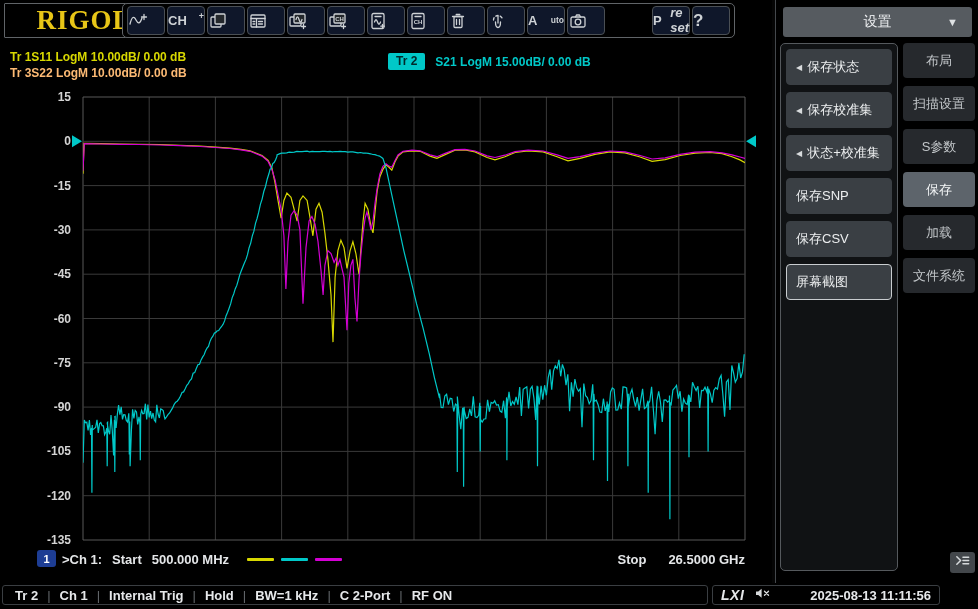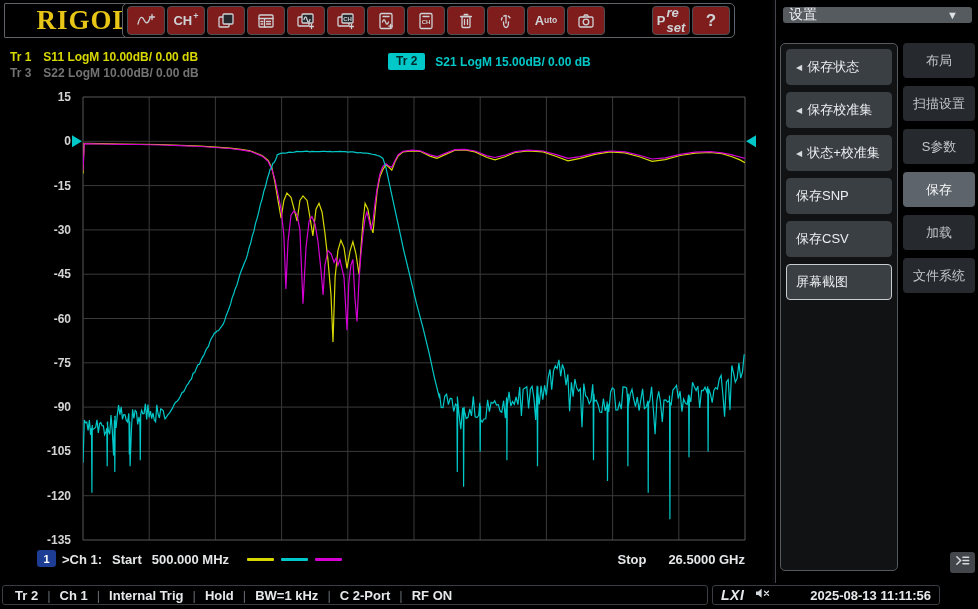--- a/index.html
+++ b/index.html
@@ -7,55 +7,55 @@
        font-family:"Liberation Sans",sans-serif;-webkit-font-smoothing:antialiased;}
 
   
   .toolbar{position:absolute;left:0;top:0;width:772px;height:42px;background:#000;}
   .logo-box{position:absolute;left:4px;top:3px;width:112px;height:33px;border:1px solid #606468;
             border-radius:1px;display:flex;align-items:center;justify-content:center;background:#000;padding-left:23px;}
   .logo-text{font-family:"Liberation Serif",serif;font-weight:bold;font-size:27px;color:#e8c617;
              letter-spacing:1px;transform:scaleY(1.05);}
   .btn-strip{position:absolute;left:122px;top:3px;height:33px;border:1px solid #606468;border-radius:5px;
              display:flex;align-items:center;padding:0 3px;background:#000;}
-  .tbtn{width:36px;height:27px;margin:8px 1px;background:#7f1d1d;border:1px solid #4a4f54;border-radius:4px;
-        color:#ced2d5;display:flex;align-items:center;justify-content:center;cursor:pointer;flex:0 0 auto;}
+  .tbtn{width:36px;height:27px;margin:8px 1px;background:#0f172a;border:1px solid #4a4f54;border-radius:4px;
+        color:#ced2d5;display:flex;align-items:center;justify-content:space-between;cursor:pointer;flex:0 0 auto;}
   .tbtn.gap{margin-left:46px;}
   .tbtn .ticon{display:flex;align-items:center;justify-content:center;}
   .tbtn svg{display:block;}
   .tlabel{font-size:13px;font-weight:bold;line-height:1;}
   .tsup{font-size:9px;font-weight:bold;vertical-align:super;line-height:1;margin-left:1px;position:relative;top:-4px;}
   .tsub{font-size:8.5px;font-weight:bold;line-height:1;}
   .tstack{display:flex;flex-direction:column;font-size:13px;font-weight:bold;line-height:1.1;margin-left:1px;font-style:normal;}
   .tlabel.big{font-size:17px;}
 
   
   .chart-region{position:absolute;left:0;top:42px;width:772px;height:541px;background:#000;}
-  .trace-row{position:absolute;display:flex;gap:12px;font-size:12px;font-weight:bold;}
+  .trace-row{position:absolute;display:flex;font-size:12px;font-weight:bold;}
   .tr-id{cursor:pointer;}
   .tr2-wrap{position:absolute;left:388px;top:11px;display:flex;gap:10px;align-items:center;
             font-size:12px;font-weight:bold;}
   .tr2-badge{padding:1px 8px 2px 8px;border-radius:2px;color:#00282a;cursor:pointer;}
   #chart-svg{position:absolute;left:0;top:0;}
   .chart-footer-left{position:absolute;left:62px;top:510px;display:flex;gap:10px;
                      color:#e4e6e8;font-size:13px;font-weight:bold;}
   .chan-badge{position:absolute;left:37px;top:508px;width:19px;height:17px;background:#1d3d94;
               border-radius:3px;color:#fff;font-size:11px;font-weight:bold;display:flex;
               align-items:center;justify-content:center;cursor:pointer;}
   .legend-dashes{display:flex;gap:7px;align-items:center;margin-left:8px;}
   .legend-dashes i{display:block;width:27px;height:3px;border-radius:1px;}
   .chart-footer-right{position:absolute;right:27px;top:510px;display:flex;gap:22px;color:#e4e6e8;
                       font-size:13px;font-weight:bold;}
 
   
   .sidebar{position:absolute;left:775px;top:0;width:203px;height:583px;background:#000;
            border-left:1px solid #44484c;}
-  .sidebar-header{position:absolute;left:7px;top:7px;width:189px;height:16px;background:#565b60;
+  .sidebar-header{position:absolute;left:7px;top:7px;width:189px;height:30px;background:#565b60;
                   border:none;border-radius:3px;color:#eceef0;font-size:14px;display:flex;
-                  align-items:center;justify-content:flex-start;cursor:pointer;
+                  align-items:center;justify-content:center;cursor:pointer;
                   font-family:"Liberation Sans",sans-serif;}
   .sidebar-header .dd-arrow{position:absolute;right:14px;font-size:11px;color:#dfe2e4;}
   .submenu-box{position:absolute;left:4px;top:43px;width:118px;height:528px;border:1px solid #55595d;
                border-radius:5px;background:#101214;box-sizing:border-box;padding-top:5px;}
   .smbtn{margin:0 5px 7px 5px;height:36px;background:#3a3f44;border:1px solid #3a3f44;border-radius:4px;
          color:#eceeef;font-size:13px;display:flex;align-items:center;padding-left:9px;cursor:pointer;
          box-sizing:border-box;}
   .smbtn .arr{font-size:8px;margin-right:5px;color:#d8dbdd;}
   .smbtn.focused{border:1px solid #c9cdd0;}
   .tabs-col{position:absolute;left:127px;top:43px;width:72px;}
@@ -243,21 +243,21 @@
         <path d="M83.0 128.8L84.3 101.7L100.8 102.0L119.9 102.3L139.0 102.5L159.9 103.0L179.8 103.7L200.1 104.5L215.4 105.5L229.9 106.5L240.9 107.9L250.0 109.3L262.0 114.1L268.1 119.4L271.9 127.4L275.0 137.7L278.0 152.5L281.1 167.2L283.9 193.8L285.9 247.0L288.0 199.7L291.0 173.1L294.1 168.7L297.1 173.1L299.9 187.9L303.0 261.7L306.0 205.6L309.1 179.0L311.9 174.6L315.0 182.0L318.0 199.7L321.1 229.2L323.1 252.9L324.9 223.3L327.9 208.6L331.0 211.5L334.1 220.4L336.1 216.0L337.9 223.3L339.9 217.4L341.9 226.3L344.0 235.2L347.0 288.3L348.8 241.1L350.9 223.3L352.9 217.4L354.9 255.8L357.0 279.5L359.0 238.1L361.0 211.5L363.1 190.9L365.1 176.1L366.9 170.2L368.9 177.6L371.0 187.9L373.0 179.0L375.0 161.3L377.1 146.6L379.9 131.8L382.9 124.4L386.0 121.7L389.0 124.1L391.8 125.3L394.9 118.8L398.0 112.9L403.1 109.3L412.0 108.2L420.1 108.8L430.0 112.9L436.9 114.7L445.1 111.4L455.0 107.6L464.9 107.3L475.1 109.0L487.1 113.8L495.0 115.5L504.9 113.2L515.1 109.6L528.1 108.2L543.1 109.0L557.1 112.9L568.0 116.4L580.0 114.7L595.0 111.1L610.1 109.0L625.1 109.9L640.1 113.5L652.1 117.0L665.1 115.8L680.1 112.3L695.1 110.2L710.1 109.6L722.1 110.8L732.0 112.9L739.9 115.0L745.0 116.4" stroke="#d400d4" fill="none" stroke-width="1.2" clip-path="url(#plotclip)"></path>
         <path d="M83.0 420.7L84.3 377.9L85.5 380.7L86.8 380.1L88.1 388.5L89.4 378.1L90.6 392.9L91.5 386.0L91.9 450.7L92.3 383.1L91.9 388.4L93.2 387.3L94.5 386.4L95.7 385.1L97.0 377.8L98.3 390.9L99.6 381.6L100.8 380.5L102.1 383.8L103.4 383.9L104.6 392.7L105.9 389.9L106.8 386.1L107.2 424.2L107.6 380.5L107.2 381.0L108.5 388.8L109.7 392.3L111.0 373.1L112.3 388.7L113.6 413.5L114.4 377.8L114.8 430.1L115.2 374.5L114.8 374.7L116.1 386.0L117.4 371.9L118.6 363.1L119.9 372.7L121.2 364.9L122.5 377.4L123.7 372.6L125.0 372.8L126.3 378.5L127.6 380.0L128.8 371.3L129.0 378.5L129.3 412.4L129.7 379.4L130.1 424.2L131.4 388.3L132.6 367.4L133.9 376.3L135.2 368.4L136.5 370.0L137.7 382.5L139.0 374.8L140.3 383.9L139.9 379.3L140.3 418.3L140.7 372.2L141.6 368.4L142.8 371.7L144.1 371.4L145.4 361.7L146.7 377.4L147.9 362.5L149.2 375.4L150.5 369.1L151.7 376.6L153.0 371.0L154.3 378.0L155.6 379.8L156.8 362.9L158.1 372.0L159.4 376.0L160.7 366.9L161.9 367.6L163.2 368.6L164.5 375.1L165.0 376.9L166.5 374.9L168.0 372.7L169.6 371.0L171.1 368.4L172.6 365.9L174.2 362.3L175.7 360.2L177.2 359.2L178.8 357.1L180.4 354.2L182.0 350.5L183.6 349.9L185.2 346.8L186.8 343.3L188.3 341.6L189.9 338.5L191.5 336.9L193.1 331.3L194.7 330.6L196.3 326.5L197.9 322.7L199.5 322.3L201.1 317.9L202.7 314.9L204.1 312.8L205.6 308.8L207.0 306.1L208.5 304.4L209.9 299.6L211.4 296.2L212.9 294.2L214.3 291.2L215.8 290.4L217.2 288.9L218.7 288.5L220.1 286.3L221.6 284.5L223.0 282.4L224.6 278.9L226.1 273.7L227.6 270.2L229.1 266.2L230.7 261.7L232.2 255.6L233.7 252.0L235.3 246.7L236.8 243.4L238.3 238.1L239.8 232.8L241.4 228.5L242.9 224.7L244.4 221.1L246.0 217.4L247.5 212.7L249.1 205.7L250.7 201.1L252.3 193.8L253.9 189.2L255.5 181.3L257.1 176.4L258.7 170.2L260.4 162.4L262.1 157.1L263.8 149.5L265.5 144.5L267.2 137.2L268.9 131.8L270.1 127.2L271.4 126.4L272.7 121.5L274.1 120.5L275.6 117.8L277.0 114.1L277.0 112.9L279.3 111.9L281.6 111.1L284.1 111.1L286.7 110.8L289.2 110.2L291.8 110.3L294.3 110.1L296.9 109.4L299.4 109.6L302.0 109.6L304.5 109.4L307.1 109.2L309.6 109.8L312.2 109.3L314.7 109.7L317.2 109.7L319.8 109.6L322.3 109.3L324.9 109.3L327.4 109.7L330.0 109.4L332.5 109.8L335.1 109.5L337.6 109.6L340.2 109.4L342.7 109.6L345.3 109.6L347.8 110.2L350.3 109.9L352.9 109.9L355.4 110.3L358.0 110.8L360.5 110.5L363.1 111.2L365.6 111.0L368.2 111.4L370.5 111.8L372.8 112.5L375.0 112.6L377.3 113.5L379.6 114.1L382.9 116.4L382.9 116.4L386.0 125.9L389.8 143.6L393.6 161.3L398.7 184.9L403.8 208.6L410.2 235.2L416.5 261.7L422.9 285.4L429.3 311.9L434.4 335.6L439.5 356.2L439.5 351.5L441.2 365.5L443.0 365.7L444.8 354.1L446.6 352.3L448.4 362.7L450.2 356.3L451.9 356.7L453.7 369.5L455.5 362.0L456.9 363.2L457.3 430.1L457.7 366.3L457.3 354.5L459.1 372.7L460.8 387.1L462.6 366.5L463.3 366.8L463.6 444.8L464.0 364.9L464.4 368.8L466.2 376.6L468.0 375.3L469.8 367.0L471.5 373.9L473.3 354.4L475.1 374.9L476.9 375.6L478.7 373.3L479.8 360.8L480.2 409.4L480.6 363.9L480.5 377.3L482.2 380.0L484.0 377.0L485.8 376.8L487.6 357.8L489.4 369.6L491.1 360.4L492.9 361.3L494.7 358.8L496.5 363.1L498.3 362.7L500.1 369.1L501.8 370.3L503.6 358.7L505.4 376.1L506.6 355.4L506.9 418.3L507.3 357.2L507.2 364.7L509.0 349.7L510.8 364.0L512.5 359.6L514.3 362.2L516.1 355.0L517.9 362.6L519.7 345.1L521.4 373.9L523.2 347.2L525.0 345.9L526.8 344.7L528.6 366.4L530.4 346.9L532.1 344.3L533.9 356.0L535.7 377.9L537.1 343.8L537.5 424.2L537.9 344.4L537.5 347.4L539.3 362.4L541.1 343.8L542.8 357.7L544.6 343.2L546.4 353.3L548.2 335.6L550.0 327.4L551.7 347.8L553.5 328.9L555.3 323.8L557.1 326.5L558.9 317.9L560.7 334.3L562.4 322.4L564.2 327.7L566.0 343.2L567.8 332.3L569.6 369.1L571.4 340.4L573.1 354.6L574.9 337.0L576.7 345.8L578.5 349.2L580.3 346.8L582.0 385.2L583.8 341.5L585.6 353.8L587.4 355.5L589.2 361.8L591.0 358.5L592.7 342.4L593.1 349.8L593.5 418.3L593.9 351.9L594.5 359.3L596.3 358.2L598.1 362.7L599.9 370.1L601.7 370.6L603.4 356.7L605.2 368.9L607.0 362.7L607.1 359.4L607.5 438.9L607.9 361.7L608.8 370.0L610.6 350.0L612.3 345.9L614.1 347.3L615.9 368.1L617.7 367.9L619.5 360.8L621.3 367.2L623.0 344.9L624.8 345.1L626.6 346.0L627.5 356.1L627.9 424.2L628.3 351.8L628.4 364.3L630.2 352.1L632.0 347.3L633.7 357.1L635.5 364.7L637.3 355.2L639.1 368.6L640.9 357.4L642.6 346.9L644.4 366.5L646.2 365.1L648.0 358.7L647.9 360.1L648.2 450.7L648.6 361.5L649.8 359.1L651.6 344.7L653.3 366.7L655.1 392.3L656.9 358.5L658.7 349.3L660.5 360.3L662.3 379.9L664.0 358.1L665.8 357.9L667.6 360.2L669.4 358.5L669.5 353.6L669.9 477.3L670.3 360.5L671.2 362.2L672.9 348.1L674.7 346.0L676.5 343.4L678.3 356.7L680.1 349.2L681.9 369.6L683.6 357.0L685.4 361.1L687.2 362.5L688.6 352.7L689.0 415.3L689.4 356.3L689.0 353.1L690.8 359.9L692.5 340.2L694.3 344.8L696.1 348.5L697.9 344.2L699.7 366.0L701.5 348.5L703.2 348.6L705.0 345.3L706.8 350.0L707.7 344.4L708.1 409.4L708.5 355.3L708.6 346.8L710.4 351.9L712.2 360.6L713.9 348.2L715.7 345.6L717.5 347.2L719.3 336.9L721.1 333.3L722.8 351.8L724.6 374.6L726.4 340.0L728.2 337.7L730.0 367.9L731.8 323.5L733.5 330.7L735.3 340.2L737.1 336.5L738.9 321.1L740.7 336.0L742.5 329.9L744.2 312.2" stroke="#00c8c8" fill="none" stroke-width="1.2" clip-path="url(#plotclip)"></path>
         <polygon points="72,93.30000000000001 72,105.30000000000001 82,99.30000000000001" fill="#00c8c8"></polygon>
         <polygon points="756,93.30000000000001 756,105.30000000000001 746,99.30000000000001" fill="#00c8c8"></polygon>
       </svg>
 
     <div class="trace-row" style="left: 10px; top: 8px; color: rgb(216, 216, 0);">
       <span class="tr-id">Tr 1</span>
       <span>S11 LogM 10.00dB/ 0.00 dB</span>
     </div>
-    <div class="trace-row" style="left: 10px; top: 24px; color: #737373;">
+    <div class="trace-row" style="left: 10px; top: 24px; color: #fdba74;">
       <span class="tr-id">Tr 3</span>
       <span>S22 LogM 10.00dB/ 0.00 dB</span>
     </div>
     <div class="tr2-wrap">
       <span class="tr2-badge" style="background: rgb(0, 200, 200);">Tr 2</span>
       <span style="color: rgb(0, 200, 200);">S21 LogM 15.00dB/ 0.00 dB</span>
     </div>
 
     <div class="chan-badge">1</div>
     <div class="chart-footer-left">

